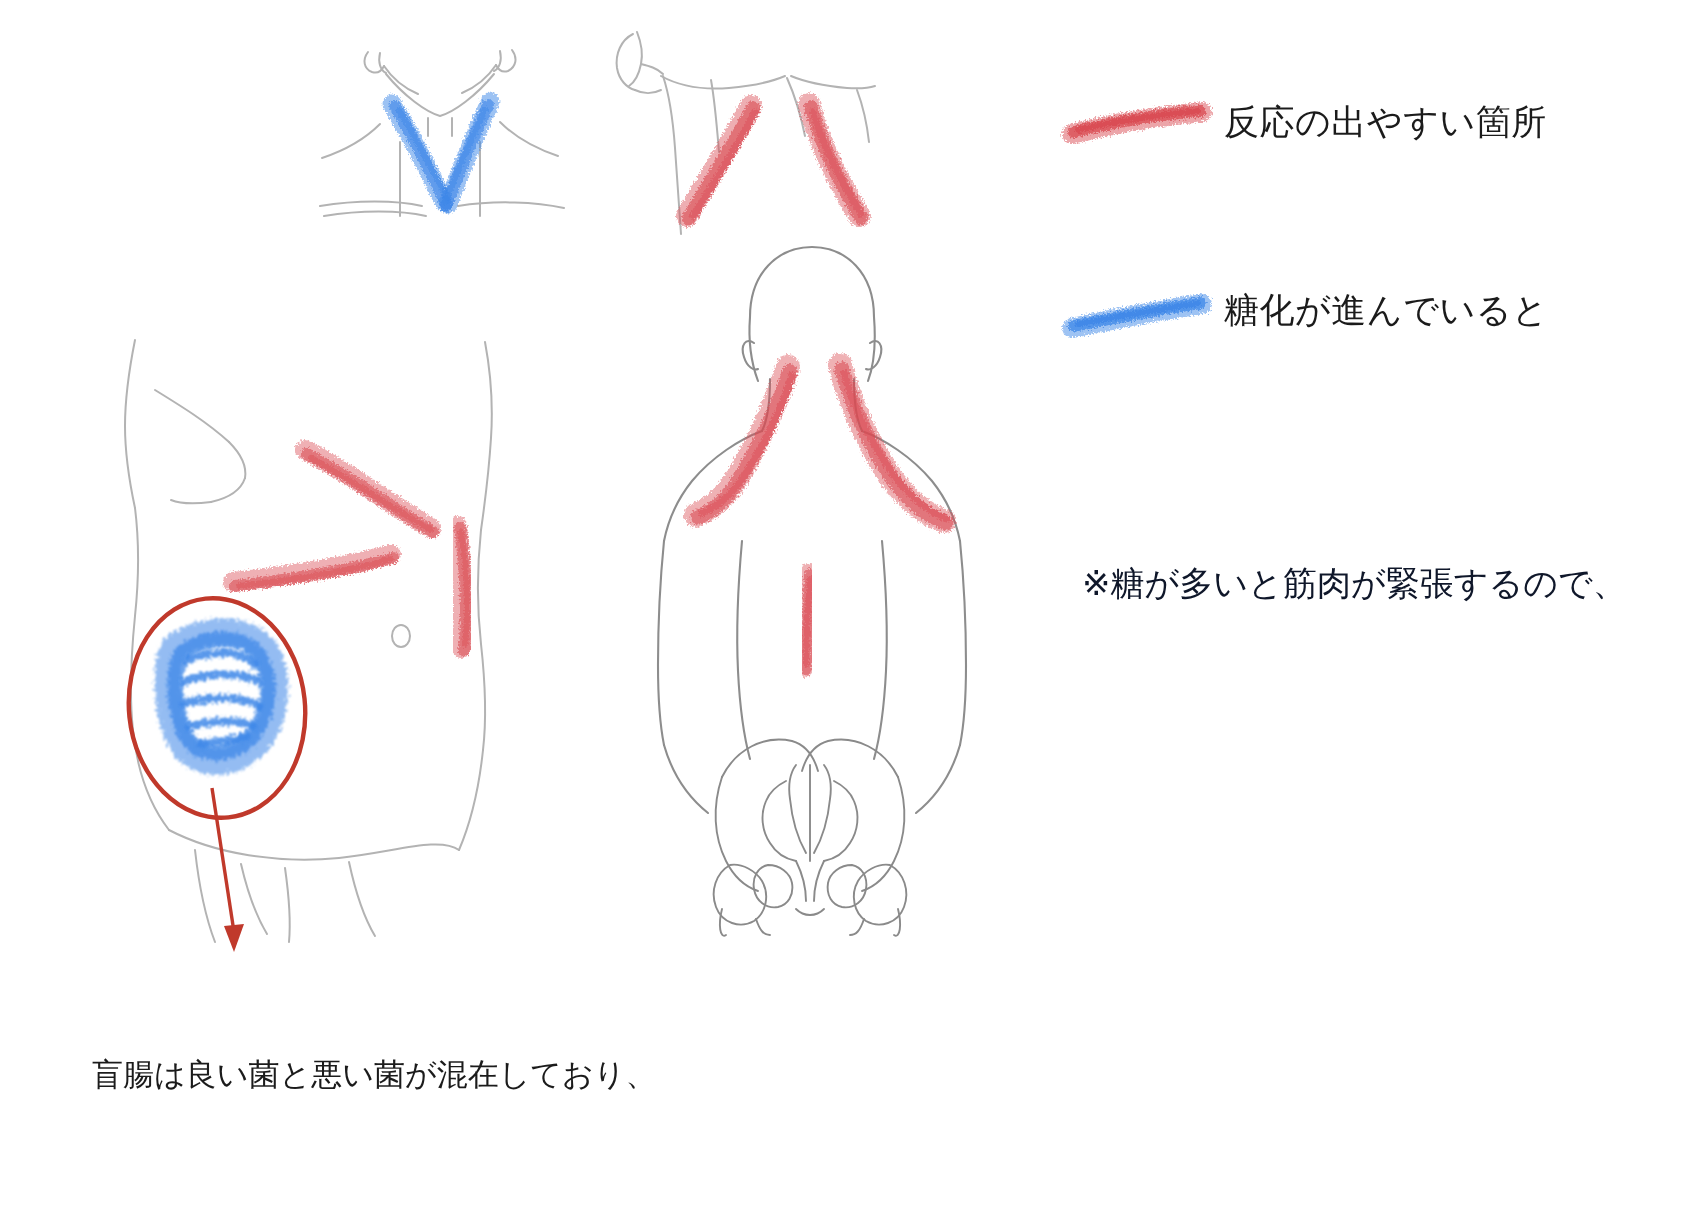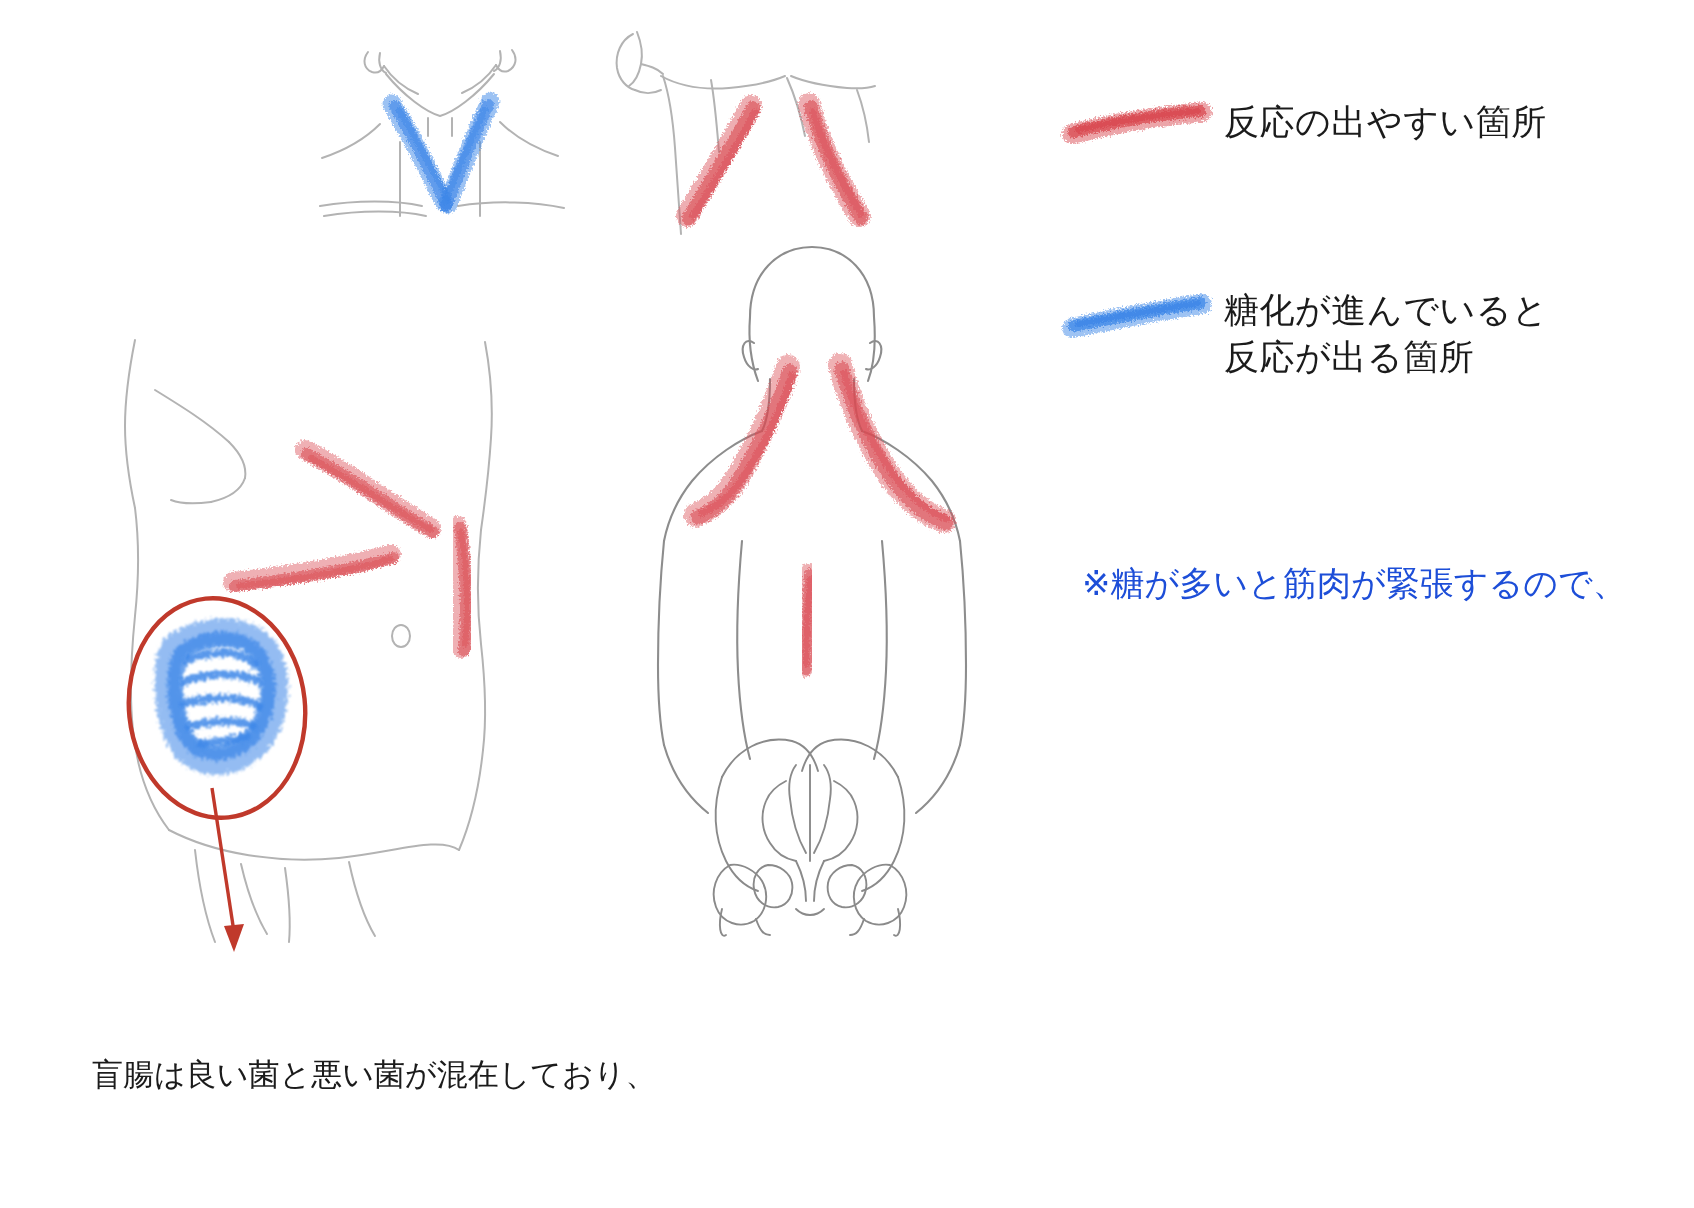--- a/index.html
+++ b/index.html
@@ -20,21 +20,21 @@
   .legend-swatch{position:relative;flex:0 0 auto;}
   .legend-label{
     color:#1b1b1b;
     font-size:35px;
     line-height:47px;
     letter-spacing:0.5px;
     white-space:pre;
   }
   .note-block{
     position:absolute;
-    color:#1d4ed8;
+    color:#0f172a;
     font-size:34px;
     line-height:50px;
     white-space:pre;
   }
   .caption-block{
     position:absolute;
     color:#1b1b1b;
     font-size:31px;
     line-height:41px;
     white-space:pre;
@@ -338,21 +338,20 @@
         </defs>
         <g class="chalk-blue" filter="url(#chalkL2)">
           <path d="M10,40 C48,32 100,22 140,16" stroke-width="20" opacity="0.5"></path>
           <path d="M12,38 C50,30 100,21 138,15" stroke-width="12" opacity="0.75"></path>
           <path d="M16,36 C54,29 102,21 136,15" stroke-width="6" opacity="0.85"></path>
         </g>
       </svg>
     </div>
     <div style="margin-left:12px;margin-top:-2px;">
       <div class="legend-label">糖化が進んでいると</div>
-      <div class="legend-label">反応が出る箇所</div>
     </div>
   </div>
 
   <div class="note-block" style="left:1082px;top:458px;">
     <div>※糖が多いと筋肉が緊張するので、</div>
   </div>
 
   <div class="caption-block" style="left:92px;top:972px;">
     <div>盲腸は良い菌と悪い菌が混在しており、</div>
     

